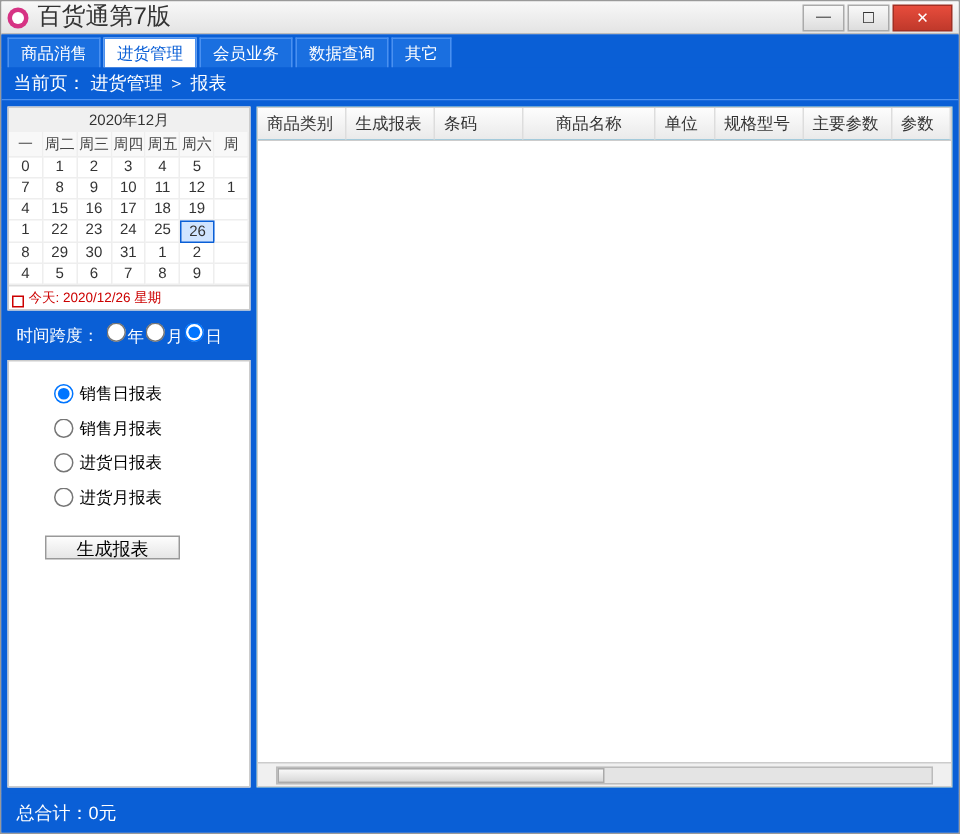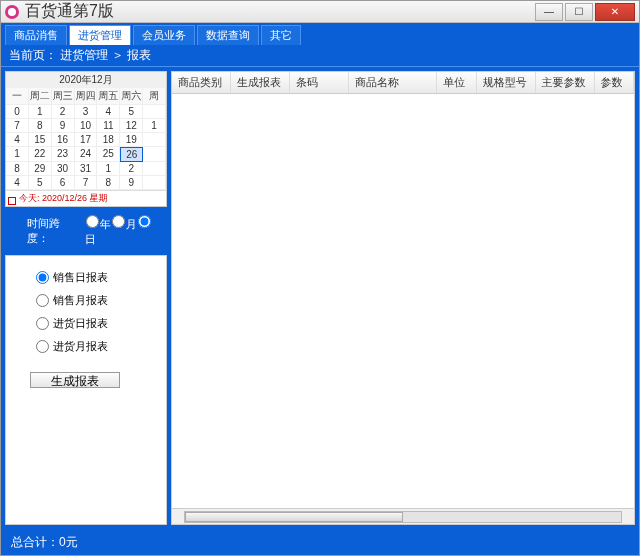--- a/index.html
+++ b/index.html
@@ -29,21 +29,21 @@
   .content { flex:1; display:flex; background:#0a5fd6; padding:4px; gap:4px; overflow:hidden;}
   .left-panel { width:162px; display:flex; flex-direction:column; gap:4px;}
   .calendar { background:#fff; border:1px solid #ccc; font-size:10px; color:#333; }
   .cal-title { text-align:center; font-size:10px; padding:1px 0; background:#f0f0f0;}
   .cal-grid { display:grid; grid-template-columns:repeat(7,1fr); }
   .cal-cell { text-align:center; padding:1px 0; font-size:10px; border-right:1px solid #eee; border-bottom:1px solid #eee;}
   .cal-cell.hdr { background:#f8f8f8; color:#444;}
   .cal-cell.today { border:1px solid #0a5fd6; background:#d0e4ff;}
   .cal-foot { display:flex; align-items:flex-end; padding:1px 2px; font-size:9px; color:#c00; border-top:1px solid #ddd;}
   .cal-foot .sq { width:8px;height:8px;border:1px solid #c00;margin-right:3px;}
-  .timespan { background:#0a5fd6; color:#fff; font-size:11px; display:flex; align-items:center; gap:4px; padding:4px 6px;margin-left:16px;}
+  .timespan { background:#0a5fd6; color:#fff; font-size:11px; display:flex; align-items:center; gap:4px; padding:4px 6px;}
   .timespan input { margin:0 1px;}
   .report-box { background:#fff; border:1px solid #ccc; flex:1; padding:14px 16px; display:flex; flex-direction:column; gap:8px; font-size:11px;}
   .report-box label { display:flex; align-items:center; gap:4px;}
   .gen-btn { margin-top:10px; width:90px; height:16px; border:1px solid #999; background:linear-gradient(#fdfdfd,#e6e6e6); font-size:12px; cursor:pointer; align-self:flex-start; margin-left:8px;}
   .grid-panel { flex:1; background:#0ea5e9; border:1px solid #ccc; display:flex; flex-direction:column; overflow:hidden;}
   .grid-header { display:flex; background:linear-gradient(#fdfdfd,#eaeaea); border-bottom:1px solid #ccc; height:22px;}
   .gh { font-size:11px; color:#333; padding:3px 6px; border-right:1px solid #ddd; white-space:nowrap;}
   .grid-body { flex:1; background:#fff;}
   .hscroll { height:16px; background:#f0f0f0; border-top:1px solid #ccc; display:flex; align-items:center; padding:0 12px;}
   .hscroll-track { flex:1; height:12px; background:#e4e4e4; border:1px solid #bbb; position:relative;}
@@ -168,21 +168,21 @@
             </div>
           <button class="gen-btn">生成报表</button>
         </div>
       </div>
 
       <div class="grid-panel">
         <div class="grid-header" id="gridhdr">
             <div class="gh" style="width: 60px;">商品类别</div>
             <div class="gh" style="width: 60px;">生成报表</div>
             <div class="gh" style="width: 60px;">条码</div>
-            <div class="gh" style="width: 90px;">商品名称</div>
+            <div class="gh" style="width: 90px; text-align: center;">商品名称</div>
             <div class="gh" style="width: 40px;">单位</div>
             <div class="gh" style="width: 60px;">规格型号</div>
             <div class="gh" style="width: 60px;">主要参数</div>
             <div class="gh" style="width: 40px;">参数</div>
           </div>
         <div class="grid-body"></div>
         <div class="hscroll">
           <div class="hscroll-track">
               <div class="hscroll-thumb"></div>
             </div>

